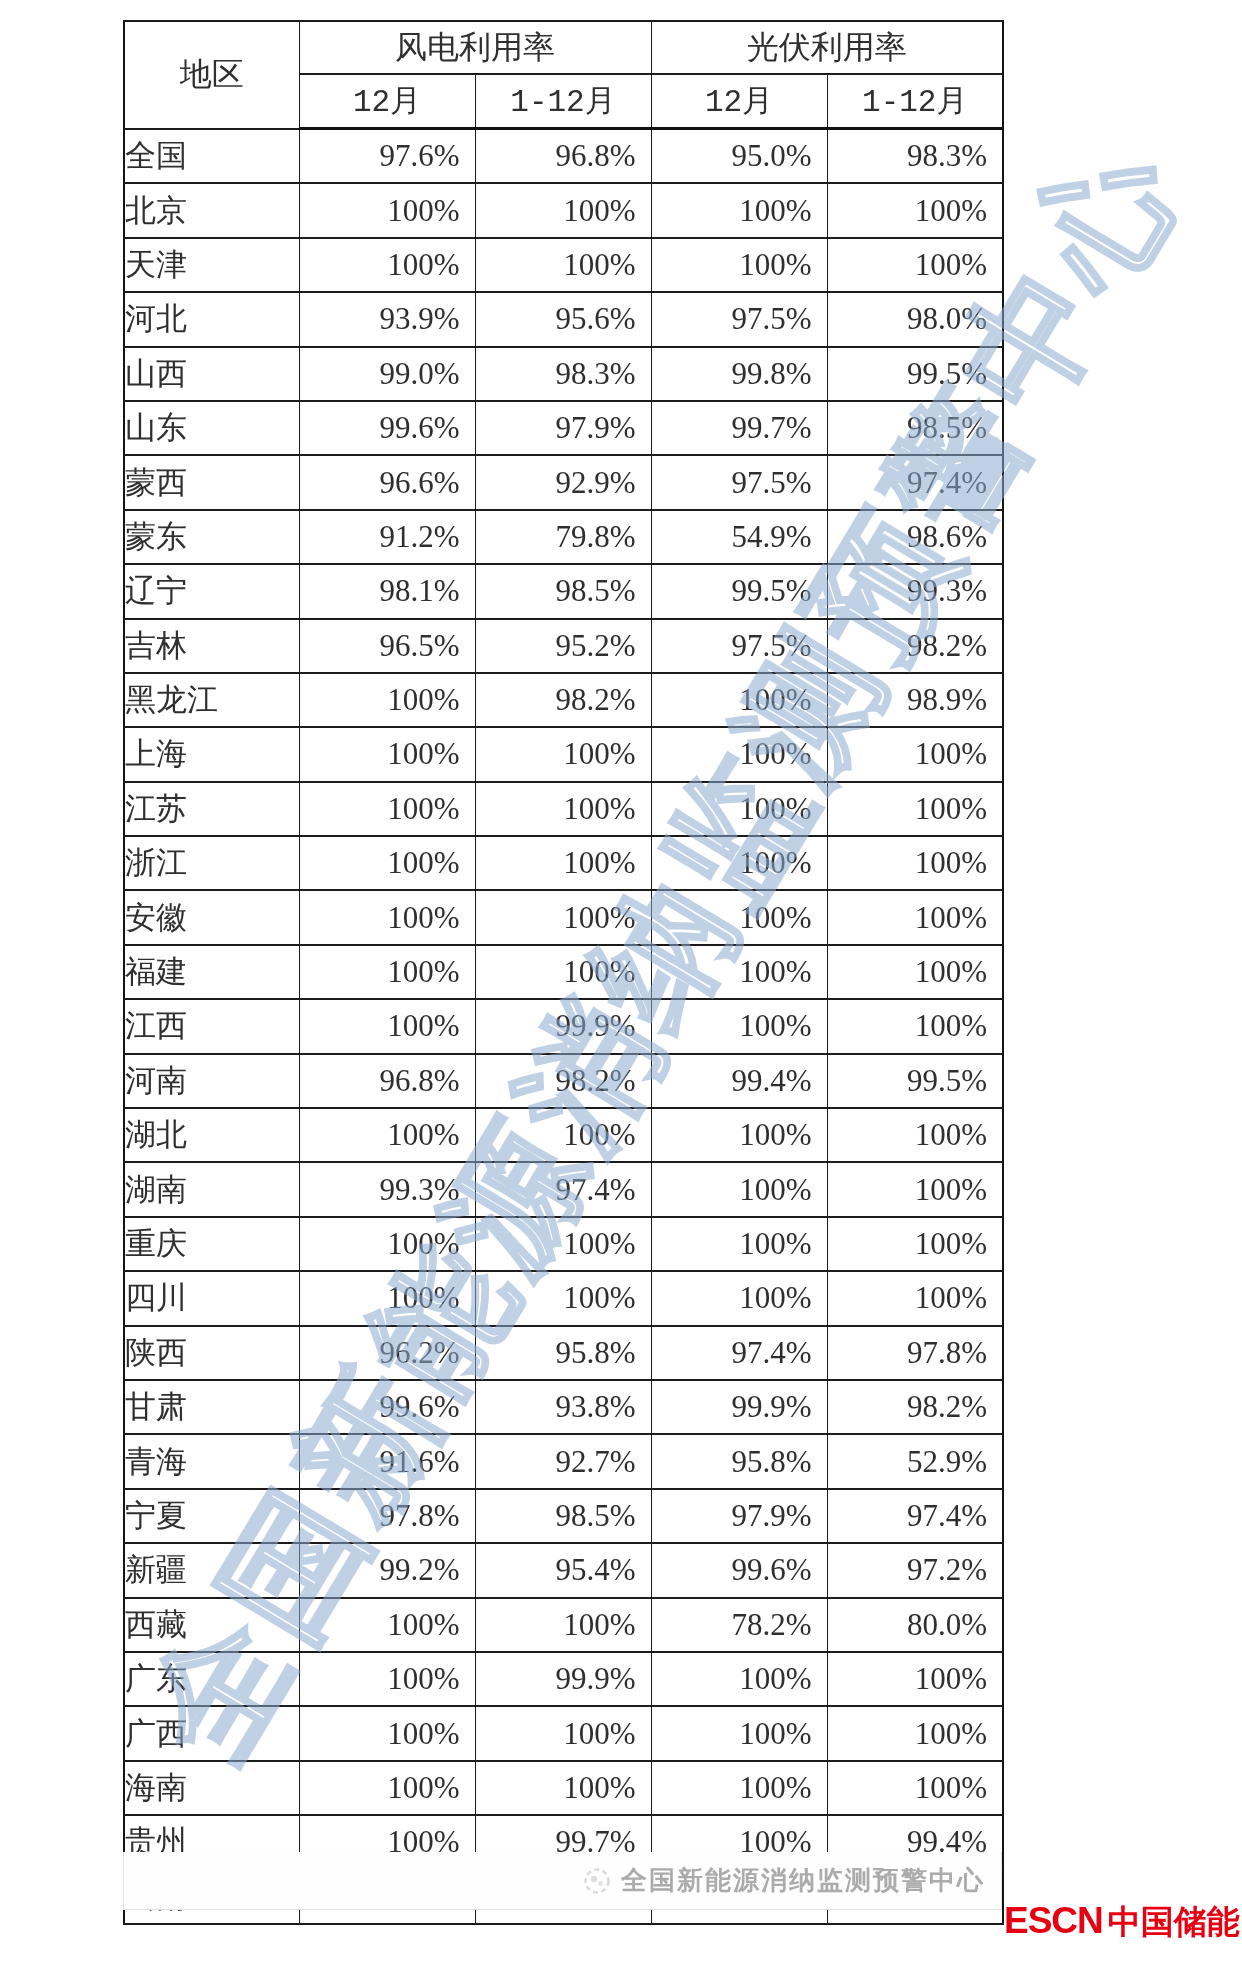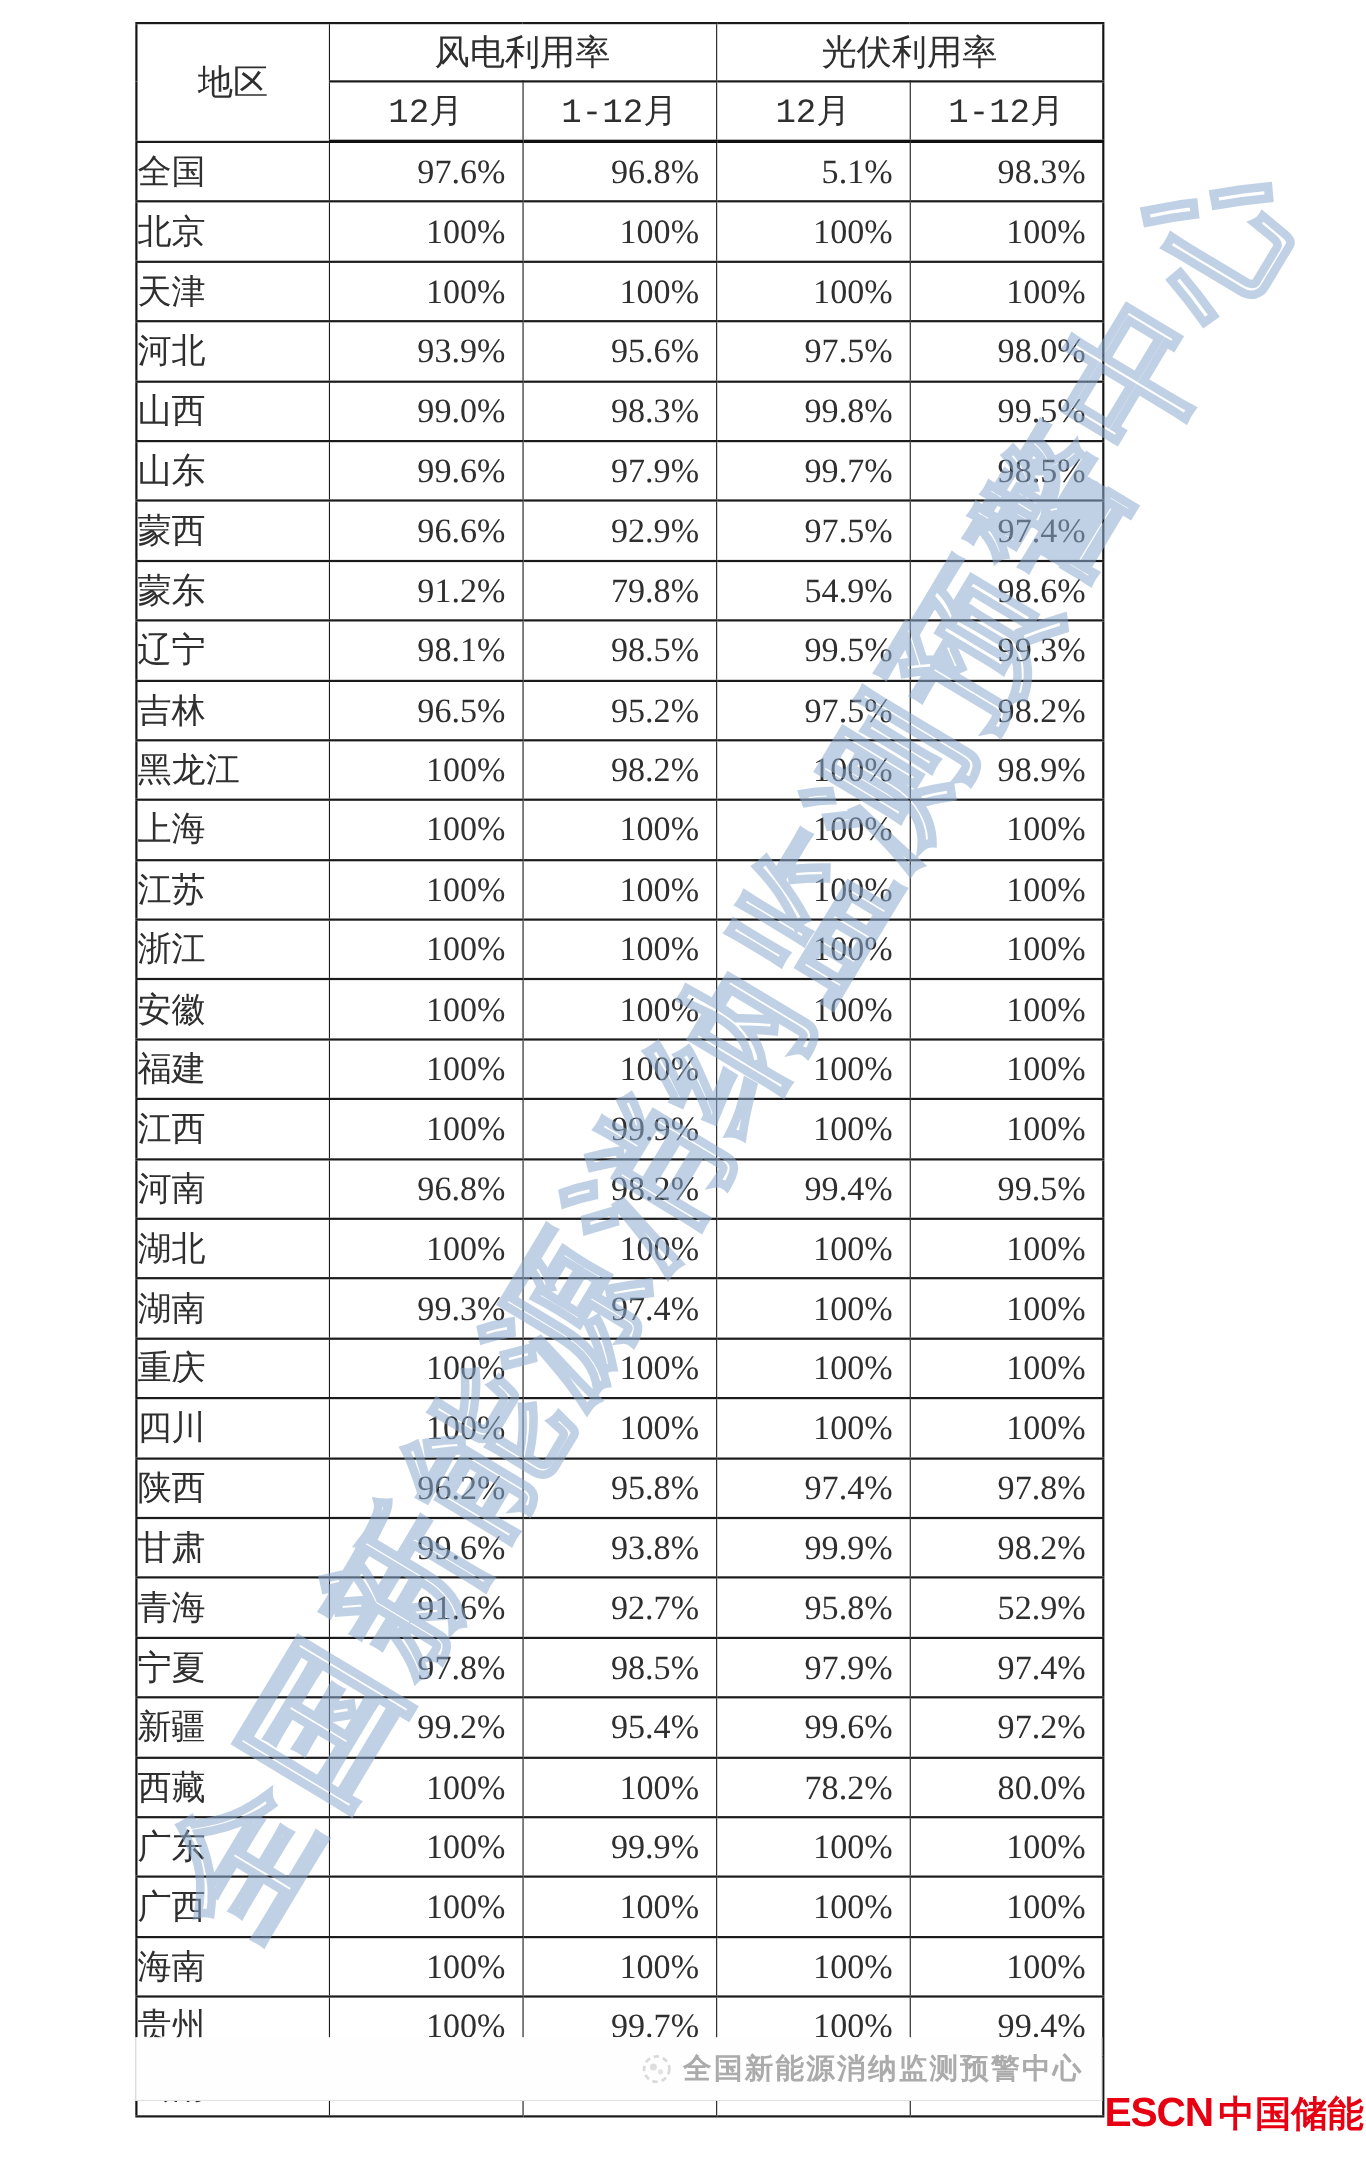--- a/index.html
+++ b/index.html
@@ -129,21 +129,21 @@
         <th>1-12月</th>
         <th>12月</th>
         <th>1-12月</th>
       </tr>
     </thead>
     <tbody>
         <tr>
           <td class="region">全国</td>
           <td class="val">97.6%</td>
           <td class="val">96.8%</td>
-          <td class="val">5.1%</td>
+          <td class="val">95.0%</td>
           <td class="val">98.3%</td>
         </tr>
         <tr>
           <td class="region">北京</td>
           <td class="val">100%</td>
           <td class="val">100%</td>
           <td class="val">100%</td>
           <td class="val">100%</td>
         </tr>
         <tr>

